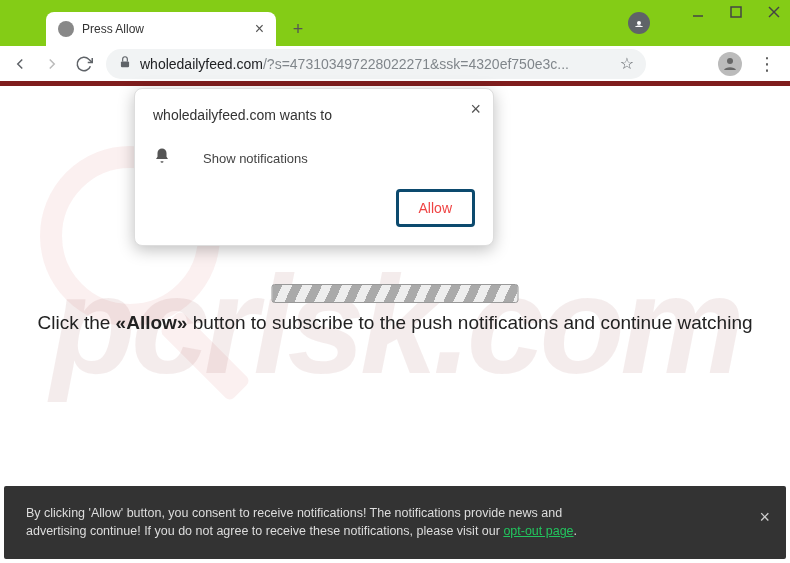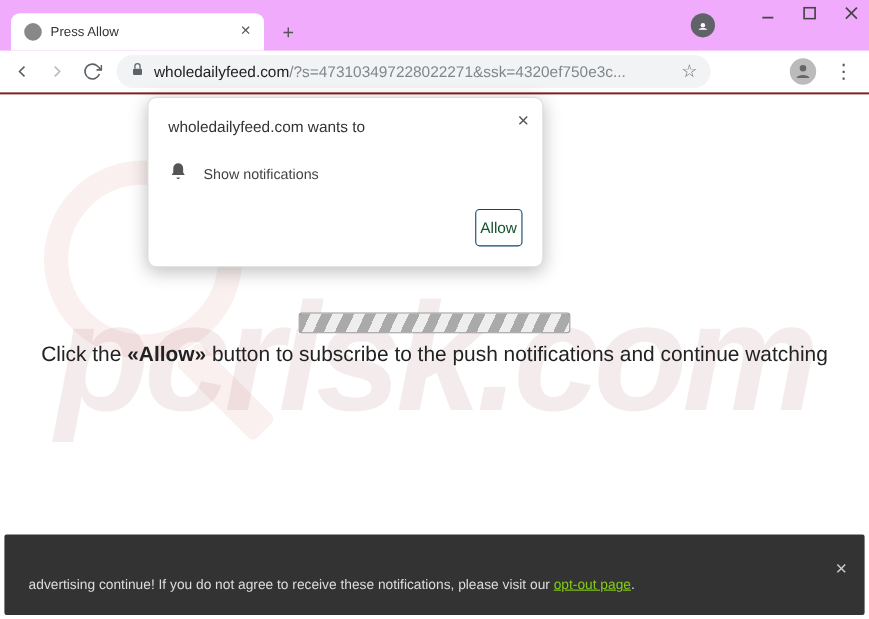--- a/index.html
+++ b/index.html
@@ -1,29 +1,29 @@
 <!DOCTYPE html>
 <html><head>
 <meta charset="utf-8">
 <style>
 * { margin: 0; padding: 0; box-sizing: border-box; font-family: Arial, sans-serif; }
 body { width: 790px; height: 563px; background: #fff; position: relative; overflow: hidden; }
 
-.titlebar { height: 46px; background: #f0abfc; display: flex; align-items: flex-end; position: relative; }
+.titlebar { height: 46px; background: #84cc16; display: flex; align-items: flex-end; position: relative; padding-left: 36px; }
 .tab { background: #fff; height: 34px; margin-left: 10px; border-radius: 8px 8px 0 0; display: flex; align-items: center; padding: 0 12px; min-width: 230px; gap: 8px; }
 .tab-favicon { width: 16px; height: 16px; border-radius: 50%; background: #888; }
 .tab-title { font-size: 12px; color: #333; flex: 1; }
 .tab-close { font-size: 16px; color: #555; cursor: pointer; }
 .new-tab { width: 28px; height: 28px; margin: 0 0 3px 8px; display: flex; align-items: center; justify-content: center; font-size: 18px; color: #555; border-radius: 50%; cursor: pointer; }
 .win-controls { position: absolute; right: 8px; top: 4px; display: flex; gap: 22px; align-items: center; }
 .win-btn { width: 16px; height: 16px; display: flex; align-items: center; justify-content: center; color: #444; font-size: 15px; cursor: pointer; }
 .incognito-badge { position: absolute; right: 140px; top: 12px; width: 22px; height: 22px; background: #5f6368; border-radius: 50%; display:flex; align-items:center; justify-content:center; }
 .incognito-badge svg { width:12px; height:12px; }
 
-.toolbar { height: 40px; background: #fff; border-bottom: 2px solid #7f1d1d; display: flex; align-items: center; padding: 0 10px; gap: 12px; }
+.toolbar { height: 40px; background: #fff; border-bottom: 5px solid #7f1d1d; display: flex; align-items: center; padding: 0 10px; gap: 12px; }
 .nav-btn { width: 20px; height: 20px; color: #555; display:flex; align-items:center; justify-content:center; cursor:pointer; }
 .nav-btn.disabled { color: #bbb; }
 .omnibox { flex: 1; height: 30px; background: #f1f3f4; border-radius: 15px; display: flex; align-items: center; padding: 0 12px; gap: 8px; max-width: 540px; }
 .lock { color: #5f6368; }
 .url-text { font-size: 14px; color: #202124; white-space: nowrap; overflow: hidden; }
 .url-text .host { color: #202124; }
 .url-text .rest { color: #80868b; }
 .star { margin-left: auto; color: #5f6368; font-size: 16px; cursor:pointer;}
 .avatar { width: 24px; height: 24px; border-radius: 50%; background: #bbb; display:flex; align-items:center; justify-content:center; margin-left:auto;}
 .menu-dots { font-size: 18px; color: #555; cursor:pointer; padding: 0 4px;}
@@ -31,33 +31,33 @@
 .content { position: relative; height: calc(100% - 86px); background: #fff; }
 
 .watermark { position: absolute; inset: 0; display:flex; align-items:center; justify-content:center; opacity: 0.08; pointer-events:none; }
 .watermark-text { font-size: 140px; font-weight: bold; font-style: italic; color: #7f1d1d; letter-spacing: -5px; }
 .wm-mag { position:absolute; left: 40px; top: 60px; width: 180px; height: 180px; border: 22px solid #cc4444; border-radius: 50%; opacity: 0.08;}
 .wm-handle { position:absolute; left: 190px; top: 220px; width: 30px; height: 100px; background: #cc4444; transform: rotate(-45deg); opacity:0.08; border-radius: 6px;}
 
 .perm-dialog { position: absolute; left: 134px; top: 2px; width: 360px; background: #fff; border-radius: 8px; box-shadow: 0 4px 16px rgba(0,0,0,0.25); border: 1px solid #ddd; padding: 18px; z-index: 10; }
 .perm-close { position: absolute; right: 12px; top: 10px; font-size: 18px; color: #555; cursor:pointer; }
 .perm-title { font-size: 14px; color: #333; margin-bottom: 24px; }
-.perm-row { display: flex; align-items: center; gap: 14px; margin: 8px 0 20px; }
+.perm-row { display: flex; align-items: center; gap: 32px; margin: 8px 0 20px; }
 .bell { color: #555; }
 .perm-label { font-size: 13px; color: #444; }
 .perm-buttons { display: flex; justify-content: flex-end; gap: 10px; }
-.perm-btn { padding: 8px 4px; border: 1px solid #0c4a6e; border-radius: 4px; background: #fff; color: #14532d; font-size: 14px; cursor: pointer; }
+.perm-btn { padding: 8px 20px; border: 3px solid #0c4a6e; border-radius: 4px; background: #fff; color: #ef4444; font-size: 14px; cursor: pointer; }
 
 .progress-bar { position: absolute; left: 50%; top: 198px; transform: translateX(-50%); width: 247px; height: 19px; border: 1px solid #999; border-radius: 3px; background: repeating-linear-gradient(115deg, #aaa 0 9px, #eee 9px 18px); }
 
 .page-msg { position: absolute; top: 226px; left: 0; right: 0; text-align: center; font-size: 19px; color: #222; font-family: Georgia, serif; }
 .page-msg b { font-weight: bold; }
 
 .consent-bar { position: absolute; bottom: 4px; left: 4px; right: 4px; background: #333; color: #ddd; padding: 18px 50px 18px 22px; font-size: 12.5px; line-height: 1.5; border-radius: 2px; }
-.consent-bar a { color: #84cc16; text-decoration: underline; }
+.consent-bar a { color: #22c55e; text-decoration: underline; }
 .consent-close { position: absolute; right: 16px; top: 18px; color: #ccc; font-size: 18px; cursor:pointer; }
 </style>
 </head>
 <body>
 
 <div class="titlebar">
   <div class="tab">
     <span class="tab-favicon"></span>
     <span class="tab-title">Press Allow</span>
     <span class="tab-close">×</span>
@@ -147,16 +147,16 @@
   </div>
 
   <div class="progress-bar"></div>
 
   <div class="page-msg">
     <span>Click the </span><b>«Allow»</b><span> button to subscribe to the push notifications and continue watching</span>
   </div>
 
   <div class="consent-bar">
     <span class="consent-close">×</span>
-    <br>
+    <span>By clicking 'Allow' button, you consent to receive notifications! The notifications provide news and</span><br>
     <span>advertising continue! If you do not agree to receive these notifications, please visit our </span><a href="#">opt-out page</a><span>.</span>
   </div>
 </div>
 
 </body></html>

